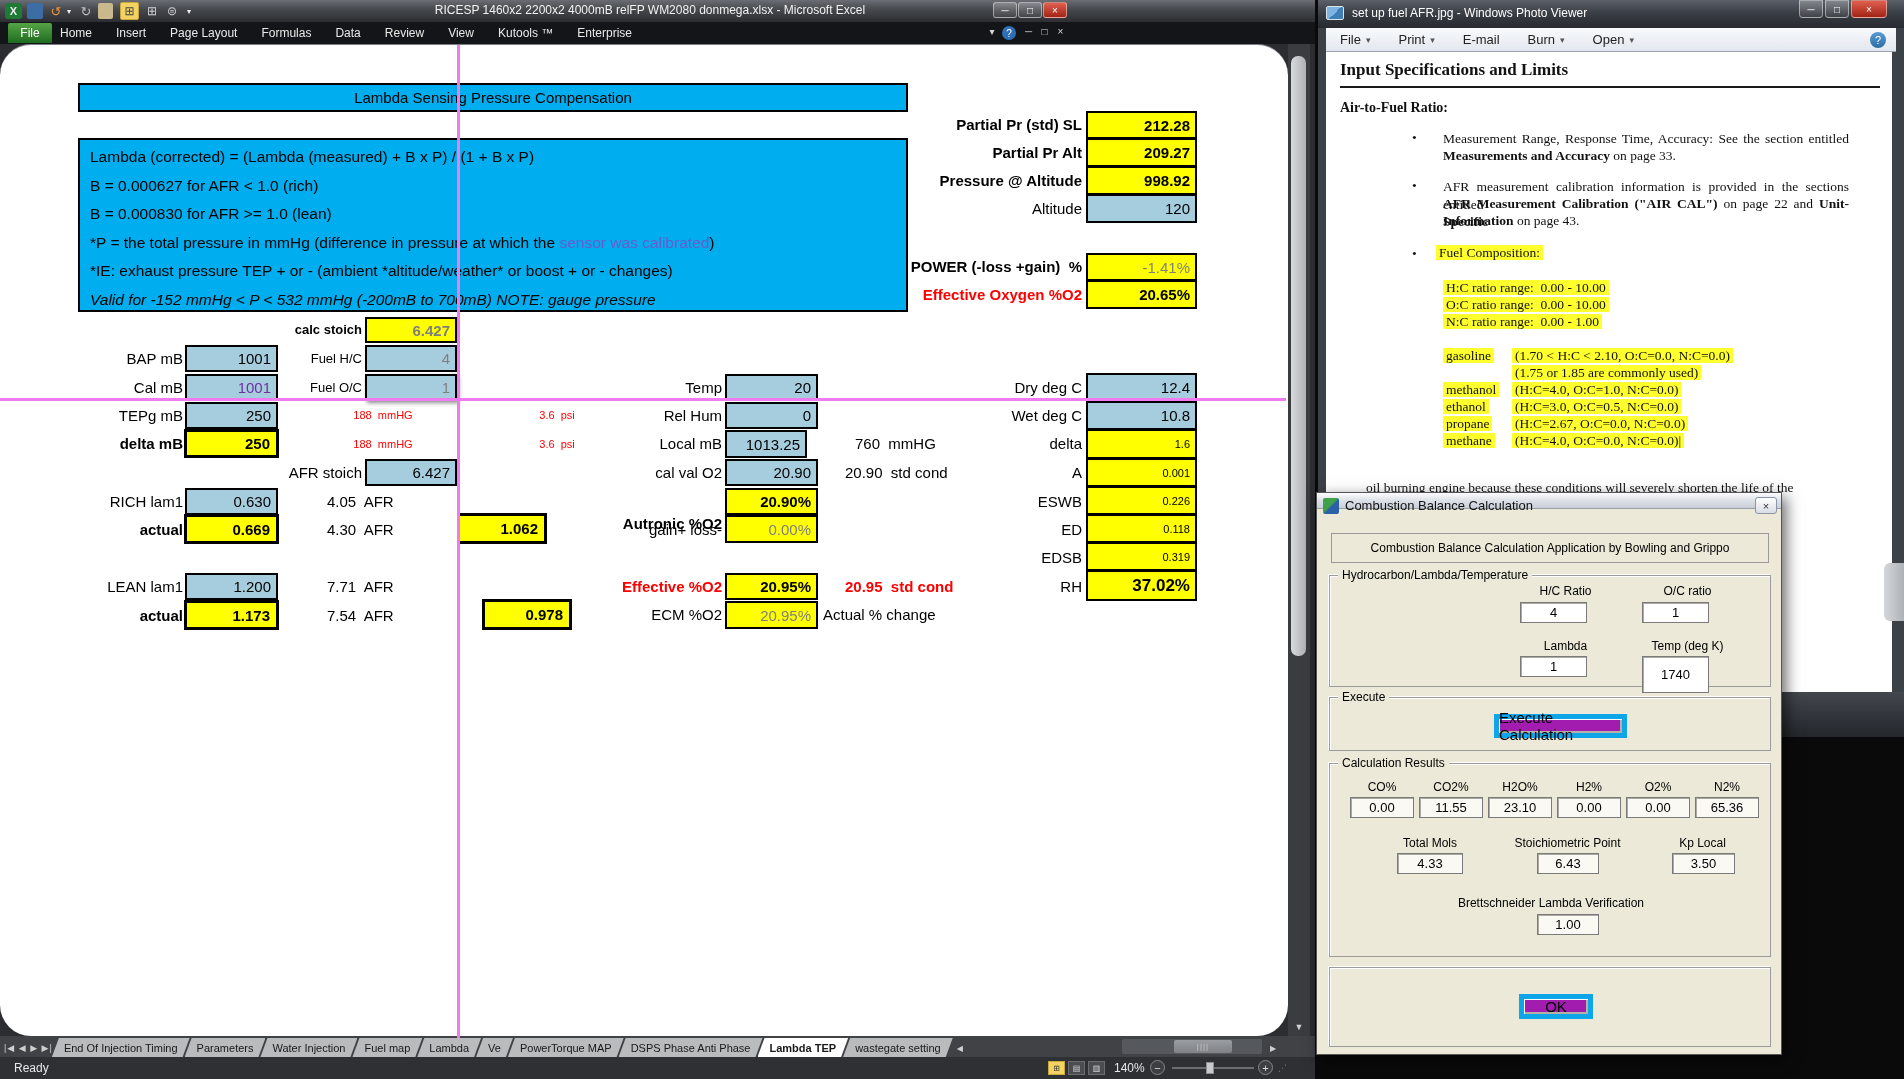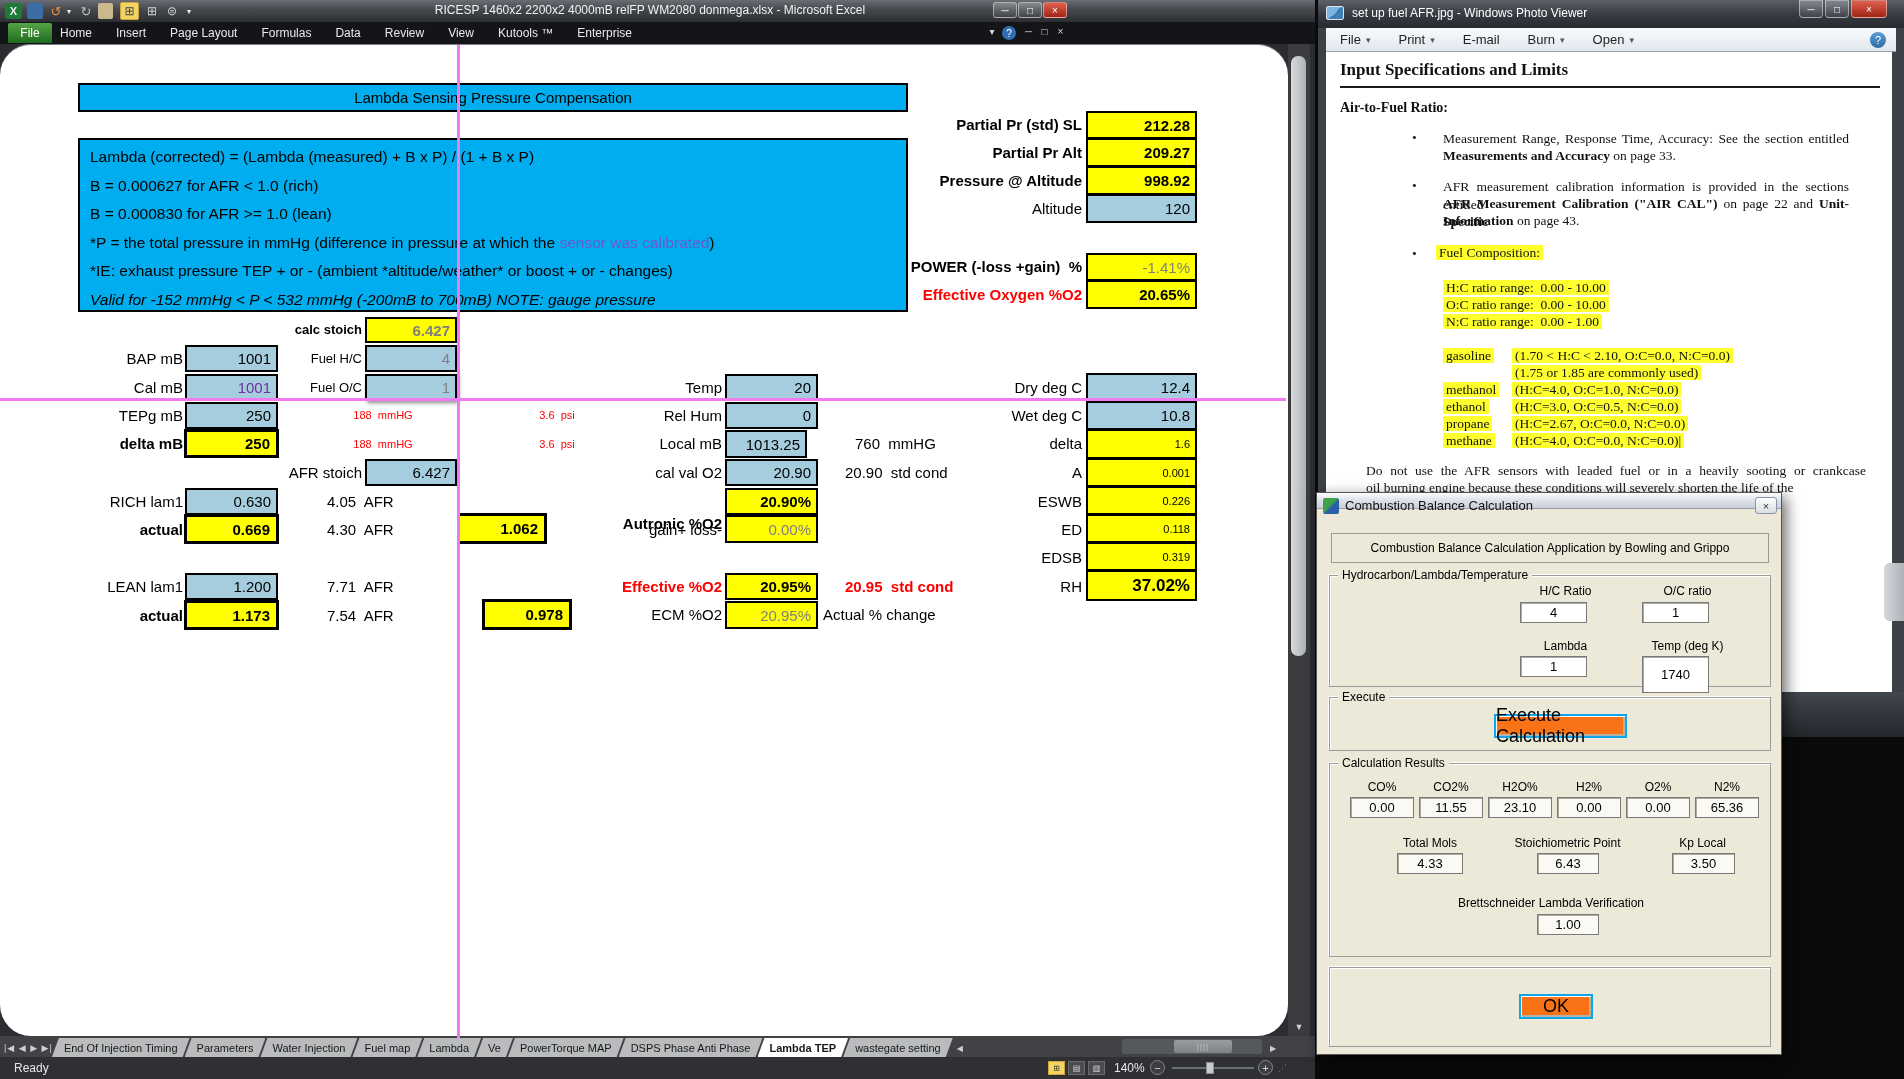--- a/index.html
+++ b/index.html
@@ -67,22 +67,22 @@
   
   #dlg{left:1316px;top:492px;width:466px;height:563px;background:#ece9d8;border:1px solid #565656;
        box-shadow:4px 5px 14px rgba(0,0,0,.6);z-index:50;font-size:12px;color:#000;}
   #dlg-title{left:0;top:0;width:464px;height:16px;background:linear-gradient(#fdfdfe,#dfe3ea 45%,#c9cfd9);
        border-bottom:1px solid #9aa0aa;color:#111;font-size:13px;}
   .grp{position:absolute;box-sizing:border-box;border:1px solid #9b9b9b;box-shadow:1px 1px 0 #fff inset, -1px -1px 0 #fff;}
   .glabel{position:absolute;top:-8px;left:8px;background:#ece9d8;padding:0 4px;font-size:12px;}
   .field{position:absolute;box-sizing:border-box;background:#fff;border:1px solid #7a7a7a;
          box-shadow:inset 1px 1px 0 #adaaa1;display:flex;align-items:center;justify-content:center;font-size:13px;}
   .rfield{background:#faf9f4;}
-  .dbtn{position:absolute;box-sizing:border-box;background:#f97316;border:2px solid #0ea5e9;
-        box-shadow:inset 1px 1px 0 #fff, inset -2px -2px 0 #b5b1a4;display:flex;align-items:center;justify-content:center;font-size:18px;}
+  .dbtn{position:absolute;box-sizing:border-box;background:#a21caf;border:5px solid #0ea5e9;
+        box-shadow:inset 1px 1px 0 #fff, inset -2px -2px 0 #b5b1a4;display:flex;align-items:center;justify-content:center;font-size:15px;}
   .dlbl{position:absolute;text-align:center;font-size:12px;}
 </style>
 </head>
 <body>
 
 <div id="root">
 
   <div id="xl" class="abs">
     <div id="xl-title" class="abs">
 
@@ -330,21 +330,20 @@
       <div class="ser" style="left:186px;top:313px;"><span class="hl">(1.75 or 1.85 are commonly used)</span></div>
       <div class="ser" style="left:117px;top:330px;"><span class="hl">methanol</span></div>
       <div class="ser" style="left:186px;top:330px;"><span class="hl">(H:C=4.0, O:C=1.0, N:C=0.0)</span></div>
       <div class="ser" style="left:117px;top:347px;"><span class="hl">ethanol</span></div>
       <div class="ser" style="left:186px;top:347px;"><span class="hl">(H:C=3.0, O:C=0.5, N:C=0.0)</span></div>
       <div class="ser" style="left:117px;top:364px;"><span class="hl">propane</span></div>
       <div class="ser" style="left:186px;top:364px;"><span class="hl">(H:C=2.67, O:C=0.0, N:C=0.0)</span></div>
       <div class="ser" style="left:117px;top:381px;"><span class="hl">methane</span></div>
       <div class="ser" style="left:186px;top:381px;"><span class="hl">(H:C=4.0, O:C=0.0, N:C=0.0)|</span></div>
 
-      <div class="ser jst" style="left:40px;top:410px;width:500px;line-height:17.5px;">Do not use the AFR sensors with leaded fuel or in a heavily sooting or crankcase</div>
       <div class="ser" style="left:40px;top:427px;line-height:17.5px;">oil burning engine because these conditions will severely shorten the life of the</div>
     </div>
     <div id="pv-bottom" class="abs"></div>
   </div>
 
   <div class="abs graytab"></div>
 
   <div id="dlg" class="abs">
     <div id="dlg-title" class="abs">
       <span class="abs" style="left:6px;top:5px;width:16px;height:16px;background:linear-gradient(135deg,#3fa14a 45%,#2b5fa8 55%);border-radius:2px;"></span>

